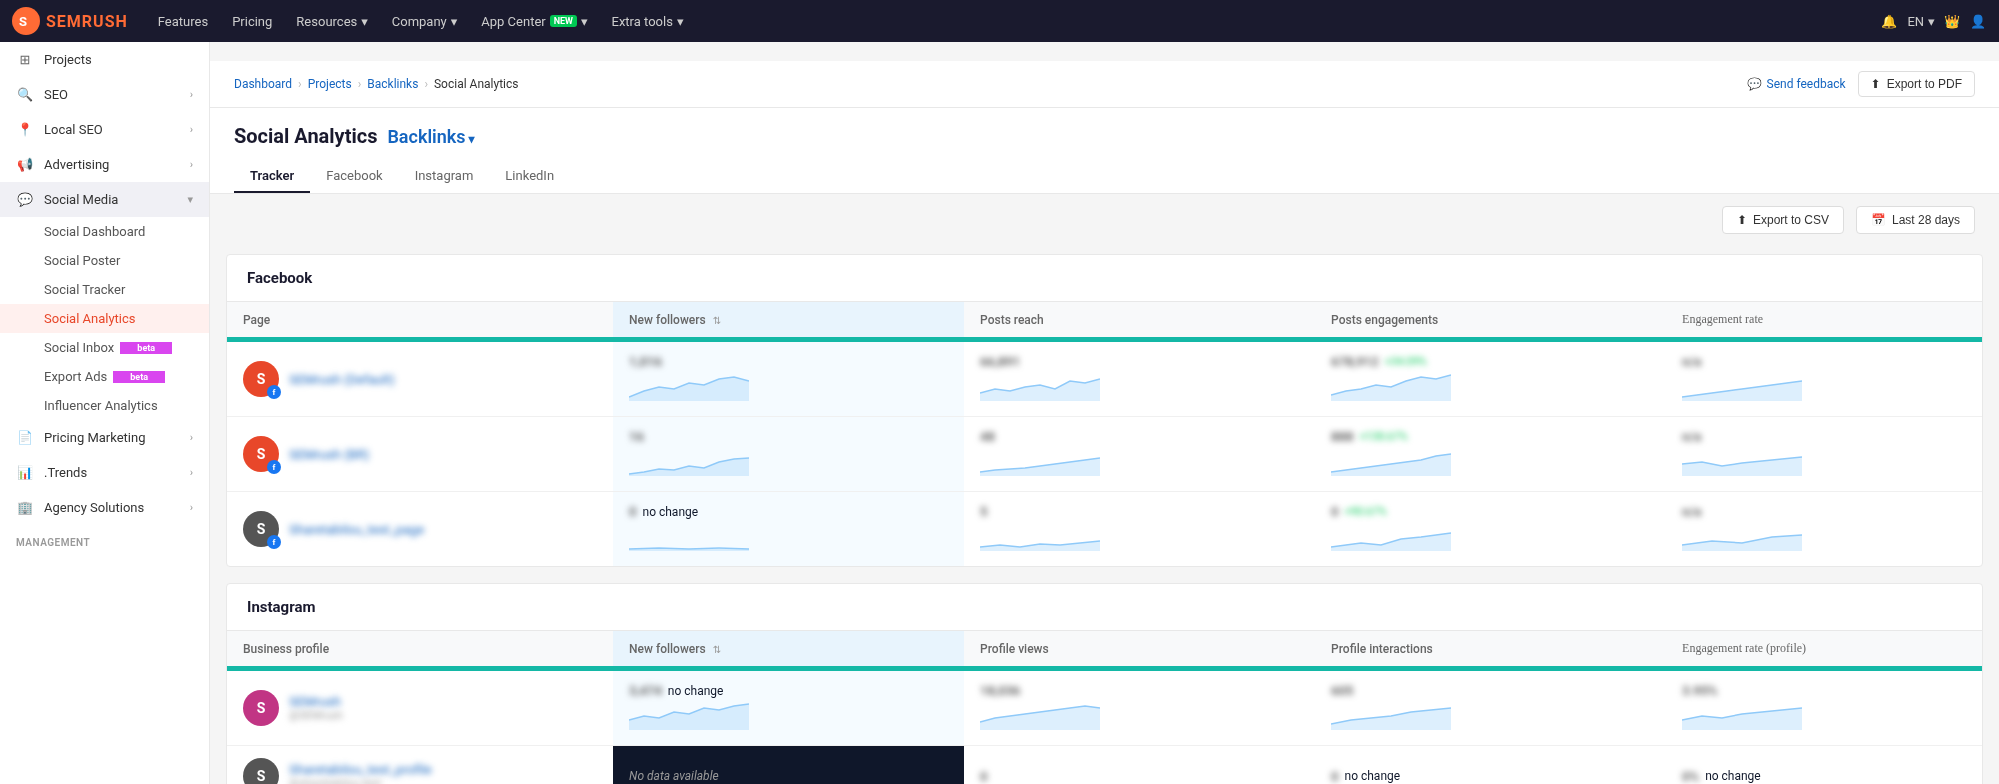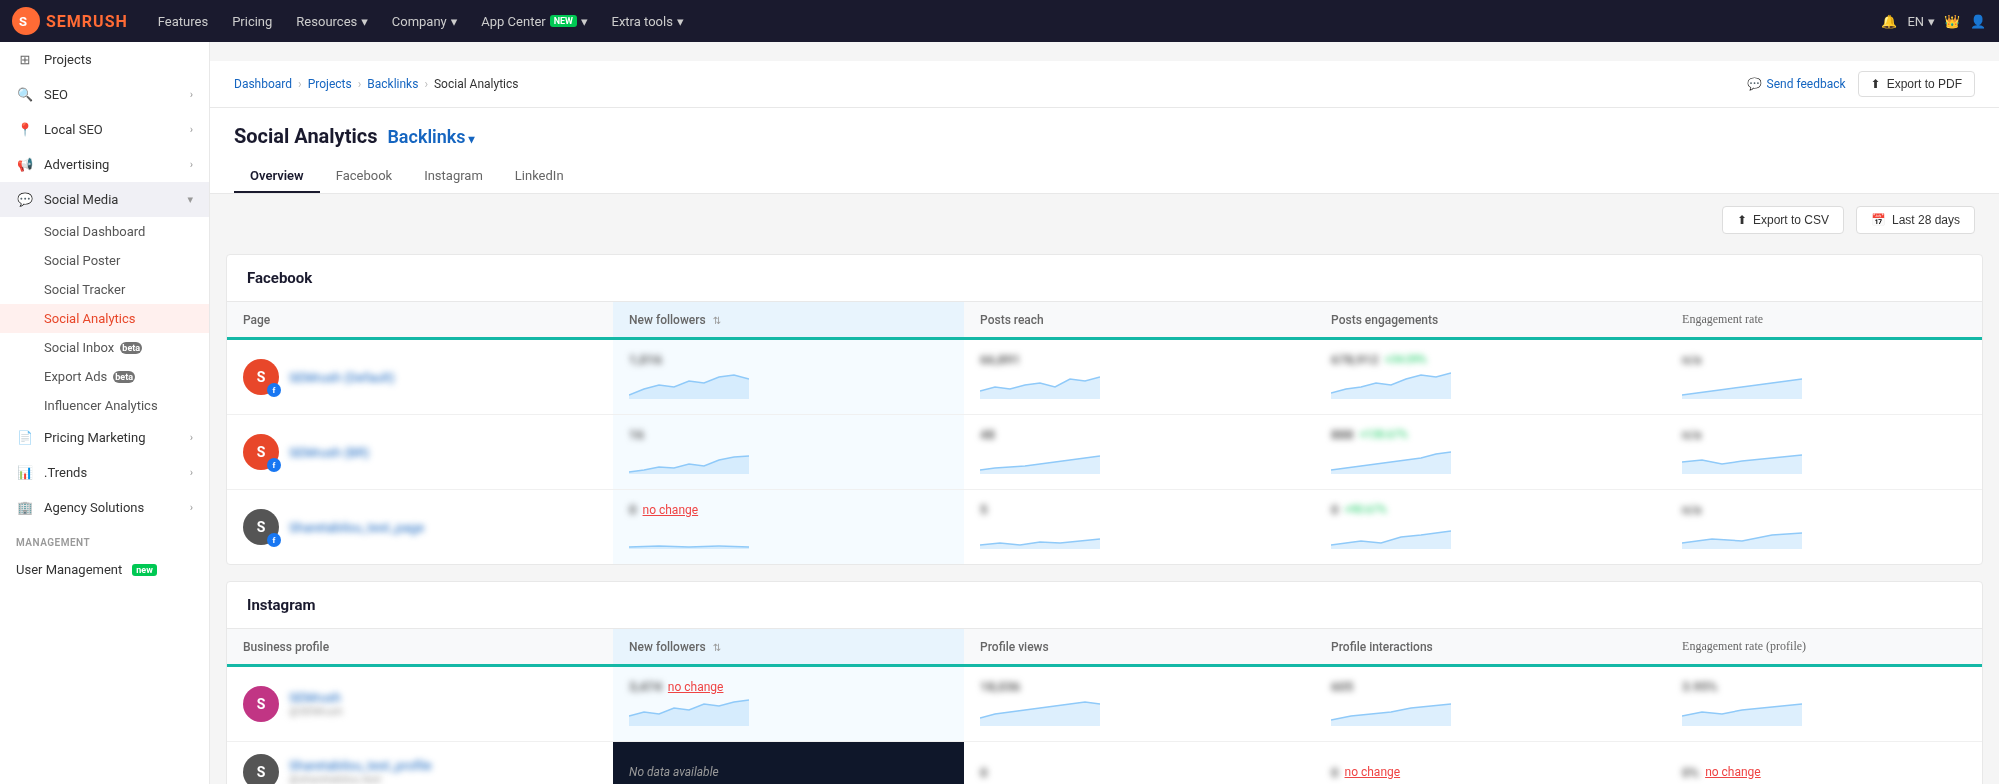--- a/index.html
+++ b/index.html
@@ -21,21 +21,21 @@
 
     
     .sidebar { width: 210px; background: #fff; border-right: 1px solid #e8e8e8; overflow-y: auto; flex-shrink: 0; }
     .sidebar-item { display: flex; align-items: center; padding: 10px 16px; cursor: pointer; color: #333; gap: 10px; font-size: 13px; }
     .sidebar-item .chevron { margin-left: auto; color: #999; font-size: 11px; }
     .sidebar-item .icon { width: 18px; text-align: center; color: #666; }
     .sidebar-sub { padding-left: 44px; font-size: 13px; color: #333; }
     .sidebar-sub-item { padding: 7px 16px 7px 0; cursor: pointer; color: #555; display: flex; align-items: center; gap: 6px; }
     .sidebar-sub-item.active { color: #e8472a; background: #fff0ee; margin-left: -44px; padding-left: 44px; }
     .sidebar-section-label { padding: 12px 16px 4px; color: #999; font-size: 10px; text-transform: uppercase; letter-spacing: 0.5px; font-weight: 600; }
-    .beta-badge { background: #737373; color: #fff; font-size: 9px; padding: 1px 2px; border-radius: 6px; font-weight: 700; }
+    .beta-badge { background: #d946ef; color: #fff; font-size: 9px; padding: 1px 17px; border-radius: 0; font-weight: 700; }
     .new-badge { background: #00c853; color: #fff; font-size: 9px; padding: 1px 4px; border-radius: 3px; font-weight: 700; }
     .sidebar-add { margin-left: auto; color: #999; font-size: 16px; }
 
     
     .content { flex: 1; overflow-y: auto; background: #f5f5f5; margin-top: 19px; }
 
     
     .breadcrumb { background: #fff; padding: 10px 24px; border-bottom: 1px solid #e8e8e8; display: flex; align-items: center; gap: 6px; font-size: 12px; color: #666; }
     .breadcrumb a { color: #1565c0; text-decoration: none; }
     .breadcrumb-sep { color: #bbb; }
@@ -53,21 +53,21 @@
     
     .toolbar { background: #f5f5f5; padding: 12px 24px; display: flex; justify-content: flex-end; align-items: center; gap: 12px; }
     .toolbar-btn { padding: 6px 14px; border: 1px solid #ddd; border-radius: 4px; background: #fff; cursor: pointer; font-size: 12px; display: flex; align-items: center; gap: 6px; color: #333; }
 
     
     .section { background: #fff; margin: 0 16px 16px; border-radius: 4px; border: 1px solid #e8e8e8; overflow: hidden; }
     .section-title { padding: 14px 20px; font-size: 15px; font-weight: 700; color: #1a1a2e; border-bottom: 1px solid #e8e8e8; }
 
     
     .data-table { width: 100%; border-collapse: collapse; }
-    .data-table th { padding: 10px 16px; background: #f8f9fa; font-size: 12px; color: #666; font-weight: 500; text-align: left; border-bottom: 3px solid #14b8a6; white-space: nowrap; }
+    .data-table th { padding: 10px 16px; background: #f8f9fa; font-size: 12px; color: #666; font-weight: 500; text-align: left; border-bottom: 5px solid #14b8a6; white-space: nowrap; }
     .data-table td { padding: 12px 16px; border-bottom: 1px solid #f0f0f0; vertical-align: middle; }
     .data-table tr:last-child td { border-bottom: none; }
     .page-cell { display: flex; align-items: center; gap: 10px; }
     .avatar { width: 36px; height: 36px; border-radius: 50%; display: flex; align-items: center; justify-content: center; font-size: 14px; font-weight: 700; flex-shrink: 0; position: relative; }
     .avatar-fb { background: #e8472a; color: #fff; }
     .avatar-ig { background: #c13584; color: #fff; }
     .avatar-dark { background: #555; color: #fff; }
     .social-icon { position: absolute; bottom: -2px; right: -2px; width: 14px; height: 14px; border-radius: 50%; display: flex; align-items: center; justify-content: center; font-size: 8px; font-weight: 700; }
     .fb-badge { background: #1877f2; color: #fff; }
     .page-name { color: #1565c0; font-size: 13px; cursor: pointer; }
@@ -82,21 +82,21 @@
     .sections-wrapper { padding: 8px 0; }
 
     .col-page { width: 22%; }
     .col-followers { width: 20%; background: #f0f7ff; }
     .col-reach { width: 20%; }
     .col-engage { width: 20%; }
     .col-rate { width: 18%; font-family: Liberation Serif, serif; }
 
     th.col-followers { background: #e8f4fd; }
 
-    .no-change { color: #ef4444; font-size: 12px; text-decoration: underline; }
+    .no-change { color: #0f172a; font-size: 12px; }
     .no-data { color: #999; font-size: 12px; font-style: italic; }
 
     .sort-icon { display: inline-block; margin-left: 4px; color: #999; font-size: 10px; }
 
     
     .send-feedback { color: #1565c0; font-size: 12px; cursor: pointer; display: flex; align-items: center; gap: 4px; text-decoration: none; }
     .export-pdf { padding: 5px 12px; border: 1px solid #ddd; border-radius: 4px; font-size: 12px; cursor: pointer; background: #fff; color: #333; display: flex; align-items: center; gap: 6px; }
   </style>
 </head>
 <body>
@@ -205,24 +205,20 @@
       <span>.Trends</span>
       <span class="chevron">›</span>
     </div>
     <div class="sidebar-item">
       <span class="icon">🏢</span>
       <span>Agency Solutions</span>
       <span class="chevron">›</span>
     </div>
 
     <div class="sidebar-section-label">MANAGEMENT</div>
-    <div class="sidebar-item">
-      <span>User Management</span>
-      <span class="new-badge">new</span>
-    </div>
   </aside>
 
   <main class="content">
 
     <div style="background:#fff; border-bottom:1px solid #e8e8e8; padding: 10px 24px; display:flex; align-items:center; justify-content:space-between;">
       <div class="breadcrumb" style="padding:0; border:none;">
         <a href="#">Dashboard</a>
         <span class="breadcrumb-sep">›</span>
         <a href="#">Projects</a>
         <span class="breadcrumb-sep">›</span>
@@ -243,21 +239,21 @@
     </div>
 
     <div class="page-header">
       <div class="page-header-top">
         <div class="page-title">
           <span>Social Analytics</span>
           <span class="page-title-project">Backlinks</span>
         </div>
       </div>
       <div class="tabs">
-        <div class="tab active">Overview</div>
+        <div class="tab active">Tracker</div>
         <div class="tab">Facebook</div>
         <div class="tab">Instagram</div>
         <div class="tab">LinkedIn</div>
       </div>
     </div>
 
     <div class="toolbar">
       <button class="toolbar-btn">
         <span>⬆</span>
         <span>Export to CSV</span>

